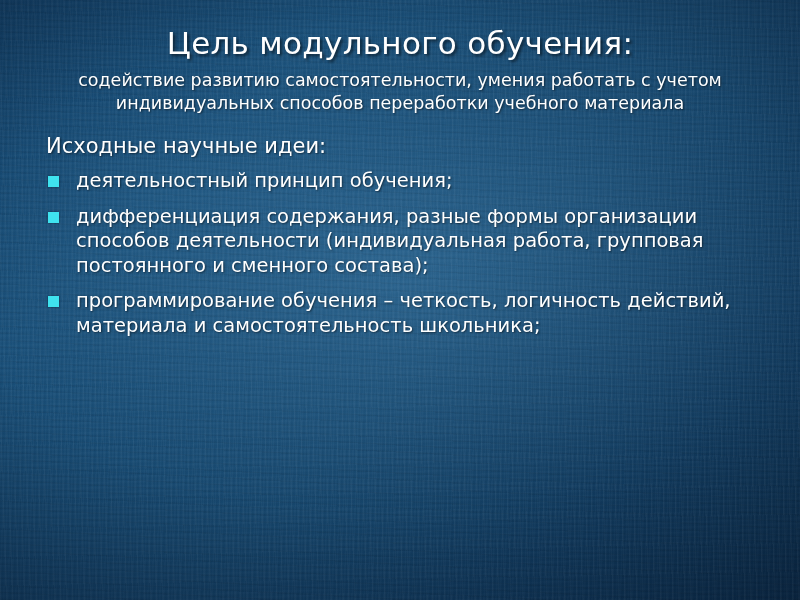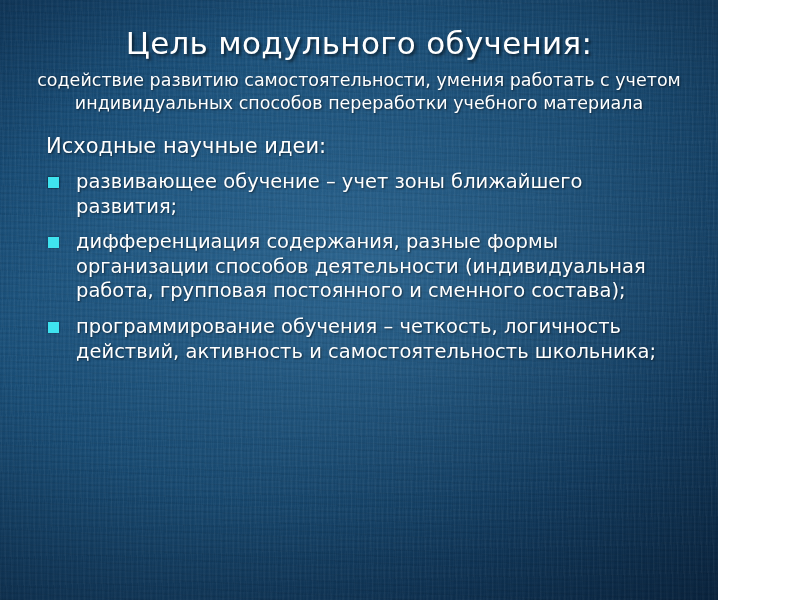--- a/index.html
+++ b/index.html
@@ -8,21 +8,21 @@
   }
   body {
     width: 800px;
     height: 600px;
     overflow: hidden;
     font-family: "DejaVu Sans", sans-serif;
   }
 
   .slide {
     position: relative;
-    width: 718px;
+    width: 800px;
     height: 600px;
     box-sizing: border-box;
     background:
       radial-gradient(ellipse 120% 90% at 50% 45%, rgba(60,120,165,0.55) 0%, rgba(25,70,110,0.35) 45%, rgba(8,30,55,0.75) 80%, rgba(4,18,36,0.95) 100%),
       repeating-linear-gradient(92deg, rgba(255,255,255,0.035) 0px, rgba(255,255,255,0.035) 1px, rgba(0,0,0,0.04) 2px, rgba(0,0,0,0.0) 4px),
       repeating-linear-gradient(178deg, rgba(255,255,255,0.025) 0px, rgba(255,255,255,0.025) 1px, rgba(0,0,0,0.03) 3px, rgba(0,0,0,0.0) 5px),
       linear-gradient(135deg, #12466f 0%, #1a5580 25%, #16496f 55%, #0c3354 80%, #07243d 100%);
     color: #ffffff;
     overflow: hidden;
   }
@@ -109,30 +109,27 @@
       <div class="title-main">Цель модульного обучения:</div>
       <div class="title-sub">содействие развитию самостоятельности,  умения работать с учетом индивидуальных способов переработки учебного материала</div>
     </div>
 
     <div class="body-block">
       <div class="lead">Исходные научные идеи:</div>
 
       <ul class="bullets">
         <li>
           <span class="marker"></span>
-        </li>
-        <li>
-          <span class="marker"></span>
-          <span>развивающее обучение – учет зоны ближайшего развития;</span>
+          <span>деятельностный принцип обучения;</span>
         </li>
         <li>
           <span class="marker"></span>
           <span>дифференциация содержания, разные формы организации способов деятельности (индивидуальная работа, групповая постоянного и сменного состава);</span>
         </li>
         <li>
           <span class="marker"></span>
-          <span>программирование обучения – четкость, логичность действий, активность и самостоятельность школьника;</span>
+          <span>программирование обучения – четкость, логичность действий, материала и самостоятельность школьника;</span>
         </li>
       </ul>
     </div>
 
   </div>
 </div>
 
 </body></html>

